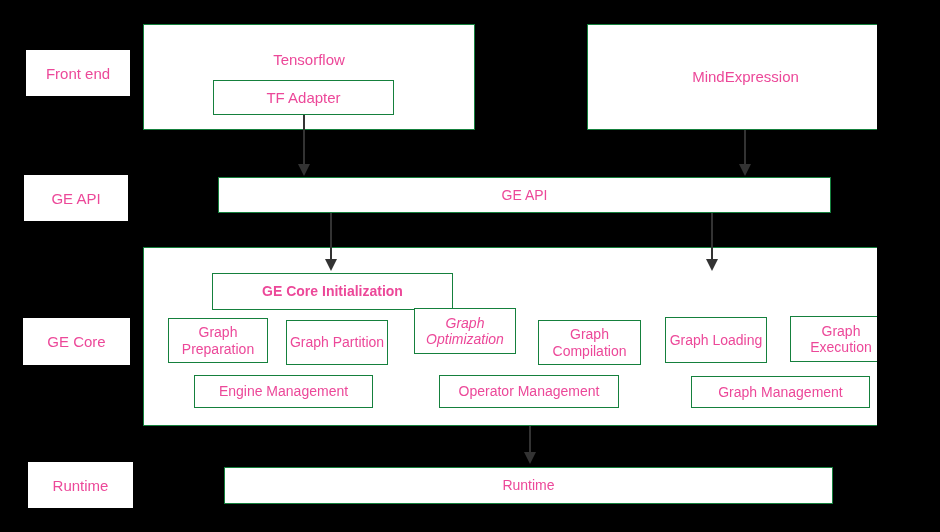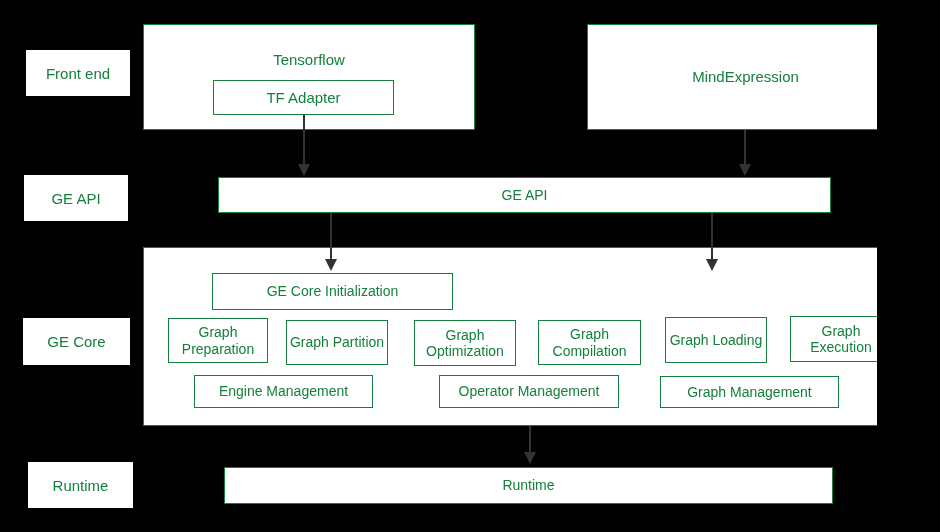--- a/index.html
+++ b/index.html
@@ -1,19 +1,19 @@
 <!DOCTYPE html>
 <html><head>
 <meta charset="utf-8">
 <style>
   html,body{margin:0;padding:0;background:#000;}
   .canvas{
     position:relative;width:877px;height:532px;background:#000000;
     font-family:"Liberation Sans","DejaVu Sans",sans-serif;
-    color:#15803d;overflow:hidden;
+    color:#ec4899;overflow:hidden;
   }
   
   .row-label{
     position:absolute;background:#ffffff;display:flex;align-items:center;
     justify-content:center;font-size:15px;text-align:center;
   }
   #lbl-front-end{left:26px;top:50px;width:104px;height:46px;}
   #lbl-ge-api{left:24px;top:175px;width:104px;height:46px;}
   #lbl-ge-core{left:23px;top:318px;width:107px;height:47px;}
   #lbl-runtime{left:28px;top:462px;width:105px;height:46px;}
@@ -23,31 +23,31 @@
     position:absolute;background:#ffffff;border:1px solid #15803d;
     box-sizing:border-box;display:flex;align-items:center;justify-content:center;
     text-align:center;font-size:14px;line-height:1.15;
   }
   #box-tensorflow{left:143px;top:24px;width:332px;height:106px;display:block;}
   #box-tensorflow .outer-title{margin-top:26px;text-align:center;font-size:15px;}
   #box-tf-adapter{left:213px;top:80px;width:181px;height:35px;font-size:15px;}
   #box-mindexpression{left:587px;top:24px;width:317px;height:106px;font-size:15px;text-align:right;}
   #bar-ge-api{left:218px;top:177px;width:613px;height:36px;}
   #box-ge-core{left:143px;top:247px;width:772px;height:179px;display:block;}
-  #box-ge-core-init{left:212px;top:273px;width:241px;height:37px;}
+  #box-ge-core-init{left:212px;top:273px;width:241px;height:37px;font-weight:bold;}
   #box-session-init{left:589px;top:273px;width:243px;height:37px;}
   #m-preparation{left:168px;top:318px;width:100px;height:45px;}
   #m-partition{left:286px;top:320px;width:102px;height:45px;}
-  #m-optimization{left:414px;top:320px;width:102px;height:46px;}
+  #m-optimization{left:414px;top:308px;width:102px;height:46px;font-style:italic;}
   #m-compilation{left:538px;top:320px;width:103px;height:45px;}
   #m-loading{left:665px;top:317px;width:102px;height:46px;}
   #m-execution{left:790px;top:316px;width:102px;height:46px;}
   #g-engine{left:194px;top:375px;width:179px;height:33px;}
   #g-operator{left:439px;top:375px;width:180px;height:33px;}
-  #g-graph{left:660px;top:376px;width:179px;height:32px;}
+  #g-graph{left:691px;top:376px;width:179px;height:32px;}
   #bar-runtime{left:224px;top:467px;width:609px;height:37px;}
 
   
   .arrow-stem{position:absolute;width:2px;background:#333333;z-index:5;}
   .arrow-head{
     position:absolute;width:0;height:0;z-index:5;
     border-left:6px solid transparent;border-right:6px solid transparent;
     border-top:12px solid #333333;
   }
   #a1-stem{left:303px;top:115px;height:51px;} #a1-head{left:298px;top:164px;}

